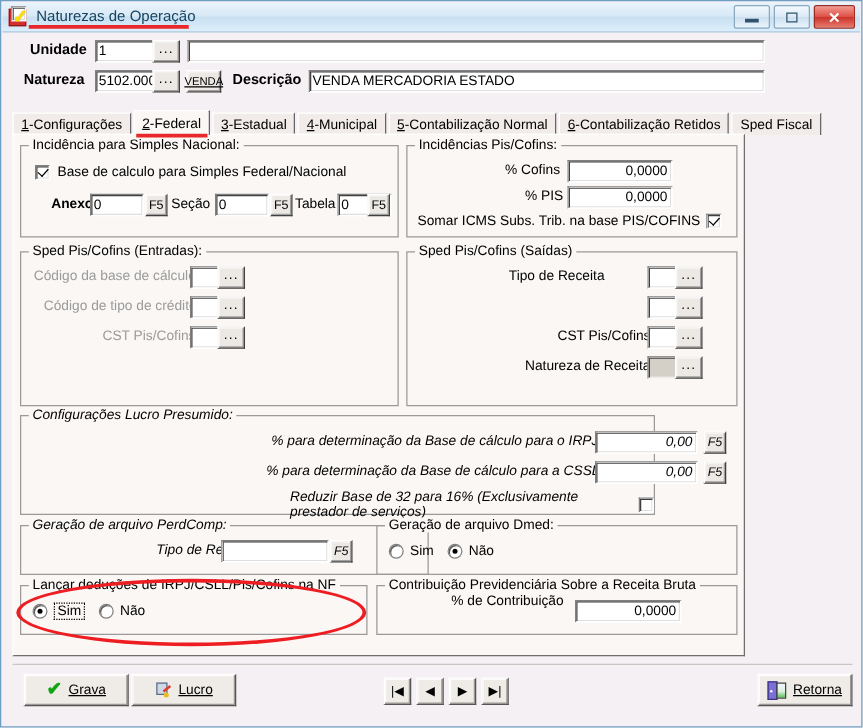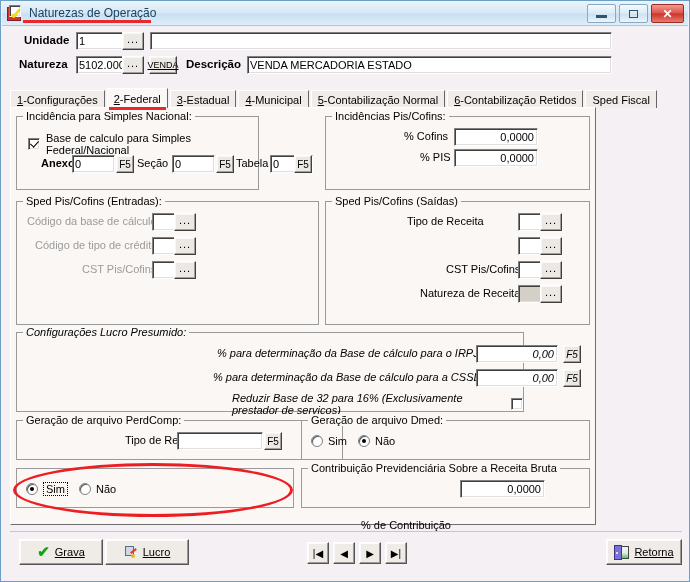--- a/index.html
+++ b/index.html
@@ -259,21 +259,21 @@
         <u>6</u>
         <span>-Contabilização Retidos</span>
       </div>
     <div class="tab">
         <span>Sped Fiscal</span>
       </div>
   </div>
 
   <div class="panel">
 
-    <div class="gbox" style="left:5px;top:8px;width:243px;height:74px;padding-left:16px;">
+    <div class="gbox" style="left:5px;top:8px;width:303px;height:74px;padding-left:16px;">
       <div class="glegend">Incidência para Simples Nacional:</div>
 
       <div class="row" style="left:11px;top:15px;gap:6px;">
         <div class="chk on"></div>
         <div class="lbl">Base de calculo para Simples Federal/Nacional</div>
       </div>
 
       <div class="row" style="left:24px;top:40px;font-weight:bold;">
         <div class="lbl">Anexo</div>
       </div>
@@ -299,20 +299,24 @@
       <div class="row" style="left:78px;top:13px;">
         <div class="lbl">% Cofins</div>
       </div>
       <div class="inp right" style="position:absolute;left:128px;top:11px;width:84px;">0,0000</div>
 
       <div class="row" style="left:94px;top:34px;">
         <div class="lbl">% PIS</div>
       </div>
       <div class="inp right" style="position:absolute;left:128px;top:32px;width:84px;">0,0000</div>
 
+      <div class="row" style="left:8px;top:54px;gap:5px;">
+        <div class="lbl">Somar ICMS Subs. Trib. na base PIS/COFINS</div>
+        <div class="chk on"></div>
+      </div>
     </div>
 
     <div class="gbox" style="left:5px;top:93px;width:303px;height:124px;">
       <div class="glegend">Sped Pis/Cofins (Entradas):</div>
 
       <div class="row" style="left:10px;top:13px;">
         <div class="lbl dis">Código da base de cálculo</div>
       </div>
       <div class="inp" style="position:absolute;left:135px;top:11px;width:44px;"></div>
       <div class="btn dots" style="position:absolute;left:157px;top:11px;">...</div>
@@ -369,21 +373,21 @@
       </div>
       <div class="inp right" style="position:absolute;left:459px;top:36px;width:82px;">0,00</div>
       <div class="btn f5" style="position:absolute;left:546px;top:36px;">F5</div>
 
       <div class="row" style="left:215px;top:59px;gap:4px;">
         <div class="lbl">Reduzir Base de 32 para 16% (Exclusivamente prestador de serviços)</div>
         <div class="chk"></div>
       </div>
     </div>
 
-    <div class="gbox" style="left:5px;top:312px;width:327px;height:40px;">
+    <div class="gbox" style="left:5px;top:312px;width:327px;height:40px;font-style:italic;">
       <div class="glegend">Geração de arquivo PerdComp:</div>
       <div class="row" style="left:75px;top:13px;margin-left:33px;">
         <div class="lbl">Tipo de Registro</div>
       </div>
       <div class="inp" style="position:absolute;left:160px;top:11px;width:86px;"></div>
       <div class="btn f5" style="position:absolute;left:247px;top:11px;">F5</div>
     </div>
 
     <div class="gbox" style="left:290px;top:312px;width:289px;height:40px;">
       <div class="glegend">Geração de arquivo Dmed:</div>
@@ -391,33 +395,34 @@
         <div class="radio"></div>
         <div class="lbl">Sim</div>
       </div>
       <div class="row" style="left:56px;top:14px;gap:5px;">
         <div class="radio on"></div>
         <div class="lbl">Não</div>
       </div>
     </div>
 
     <div class="gbox" style="left:5px;top:360px;width:278px;height:40px;">
+      <div class="glegend">Lançar deduções de IRPJ/CSLL/Pis/Cofins na NF</div>
       <div class="row" style="left:9px;top:13px;gap:5px;">
         <div class="radio on"></div>
         <div class="lbl focusbox">Sim</div>
       </div>
       <div class="row" style="left:62px;top:14px;gap:5px;">
         <div class="radio"></div>
         <div class="lbl">Não</div>
       </div>
     </div>
 
     <div class="gbox" style="left:290px;top:360px;width:289px;height:40px;">
       <div class="glegend">Contribuição Previdenciária Sobre a Receita Bruta</div>
-      <div class="row" style="left:59px;top:6px;margin-top:44px;">
+      <div class="row" style="left:59px;top:6px;">
         <div class="lbl">% de Contribuição</div>
       </div>
       <div class="inp right" style="position:absolute;left:158px;top:11px;width:85px;">0,0000</div>
     </div>
 
   </div>
 
   <div class="annot"></div>
 
   <div class="bottombar"></div>

